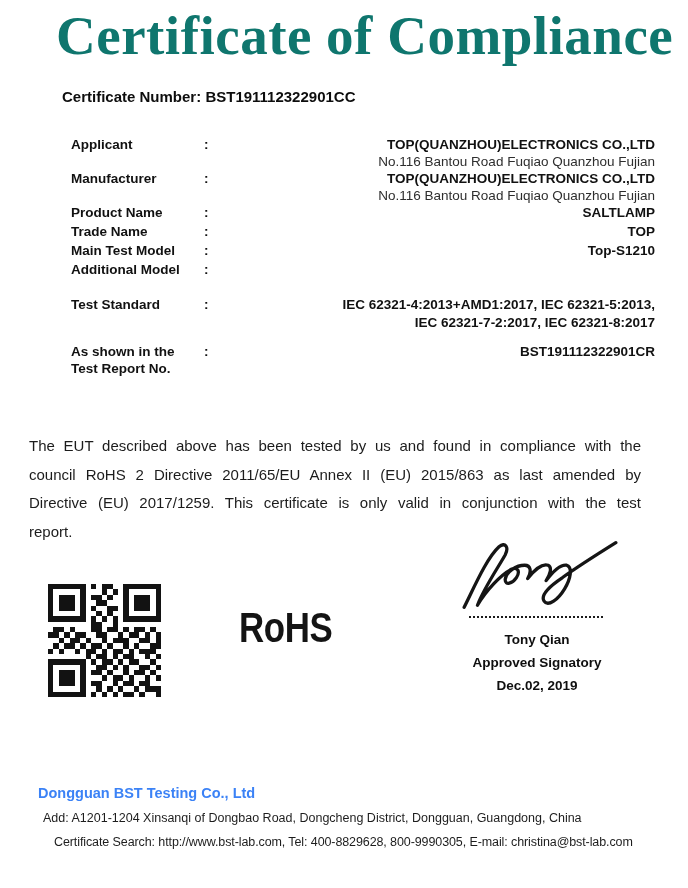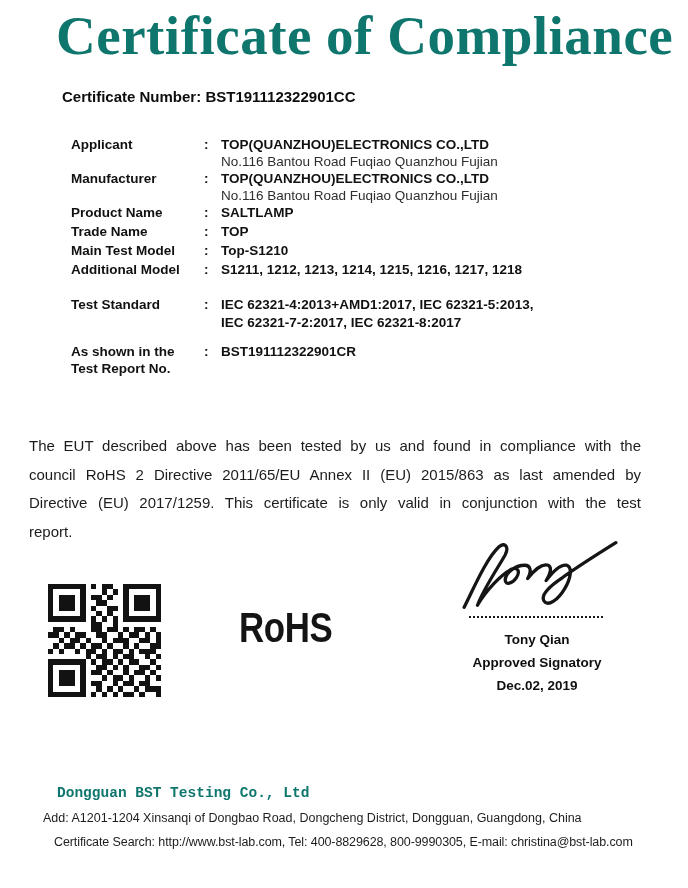--- a/index.html
+++ b/index.html
@@ -14,21 +14,21 @@
     color:#0f766e;letter-spacing:0.5px;white-space:nowrap;
   }
   
   .cert-line{position:absolute;left:62px;top:88px;font-size:15px;font-weight:bold;color:#0d0d0d;white-space:nowrap;}
   
   .details{position:absolute;left:43px;top:136px;width:612px;font-size:13.5px;line-height:17px;}
   .row{display:flex;align-items:flex-start;margin-bottom:2px;}
   .row.tall{margin-bottom:0;}
   .row .label{width:133px;font-weight:bold;flex:0 0 auto;margin-left:28px;}
   .row .colon{width:17px;font-weight:bold;flex:0 0 auto;}
-  .row .val{flex:1;font-weight:bold;}
+  .row .val{flex:1;font-weight:bold;text-align:right;}
   .row .addr{font-weight:normal;color:#2e2e2e;}
   .row.standard{margin-top:18px;line-height:18px;}
   .row.report{margin-top:11px;}
   
   .statement{position:absolute;left:29px;top:432px;width:612px;font-size:15px;line-height:28.5px;color:#1c1c1c;}
   .statement .jline{text-align:justify;text-align-last:justify;}
   .statement .lastline{text-align:left;}
   
   .qr{
     position:absolute;left:48px;top:584px;width:113px;height:113px;background:#fff;
@@ -42,21 +42,21 @@
     transform:scaleX(0.83);transform-origin:left top;white-space:nowrap;
   }
   
   .sig-svg{position:absolute;left:458px;top:537px;width:164px;height:78px;}
   .sig-rule{position:absolute;left:469px;top:616px;width:134px;height:0;border-top:2px dotted #1a1a1a;}
   .sig-block{
     position:absolute;left:444px;top:628px;width:186px;text-align:center;
     font-size:13.5px;font-weight:bold;line-height:23px;color:#0f0f0f;
   }
   
-  .footer-company{position:absolute;left:57px;top:785px;font-size:14.5px;font-weight:bold;color:#0f766e;white-space:nowrap;font-family:Liberation Mono, monospace;}
+  .footer-company{position:absolute;left:38px;top:785px;font-size:14.5px;font-weight:bold;color:#3b82f6;white-space:nowrap;}
   .footer-address{position:absolute;left:43px;top:811px;font-size:12.5px;color:#1d1d1d;white-space:nowrap;}
   .footer-contact{position:absolute;left:43px;top:835px;font-size:12.5px;letter-spacing:-0.1px;color:#1d1d1d;white-space:nowrap;margin-left:11px;}
 </style>
 </head>
 <body>
 
 <div class="page">
 
   <div class="title">Certificate of Compliance</div>
 
@@ -99,21 +99,20 @@
 
     <div class="row">
       <div class="label">Main Test Model</div>
       <div class="colon">:</div>
       <div class="val">Top-S1210</div>
     </div>
 
     <div class="row">
       <div class="label">Additional Model</div>
       <div class="colon">:</div>
-      <div class="val">S1211, 1212, 1213, 1214, 1215, 1216, 1217, 1218</div>
     </div>
 
     <div class="row standard">
       <div class="label">Test Standard</div>
       <div class="colon">:</div>
       <div class="val">
         <div>IEC 62321-4:2013+AMD1:2017, IEC 62321-5:2013,</div>
         <div>IEC 62321-7-2:2017, IEC 62321-8:2017</div>
       </div>
     </div>

